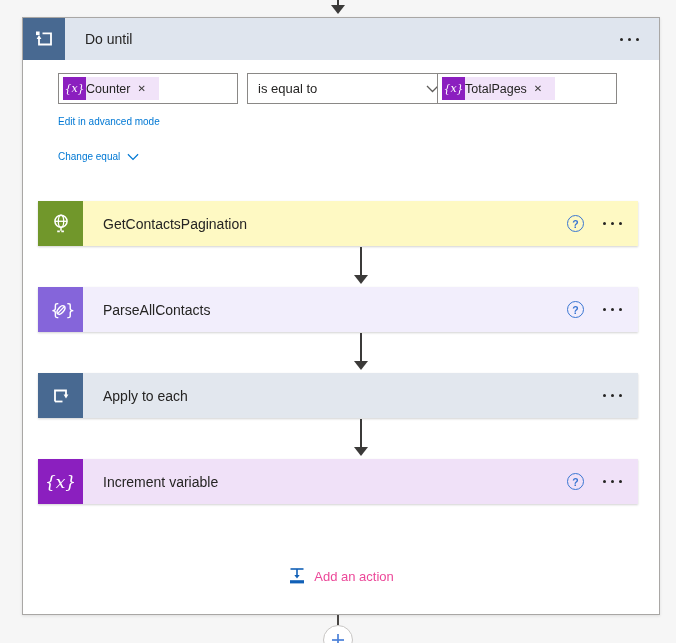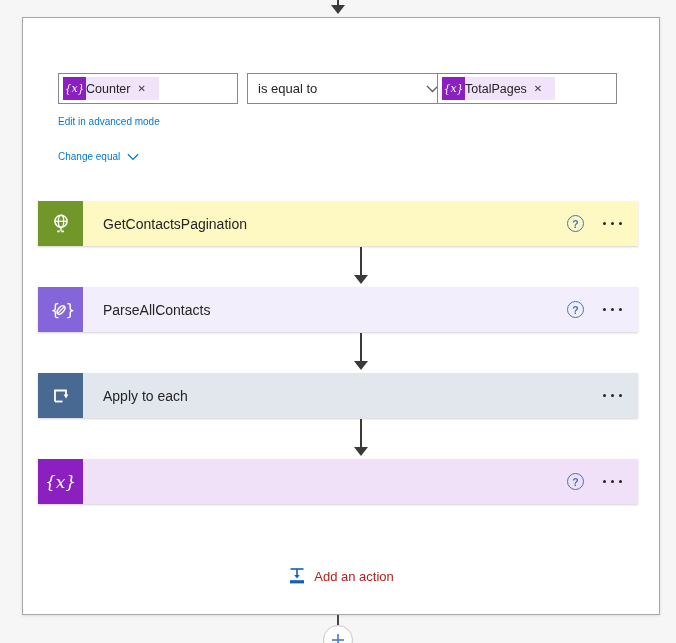--- a/index.html
+++ b/index.html
@@ -58,39 +58,56 @@
   .help { width:17px; height:17px; border:1.4px solid #3a76d2; border-radius:50%;
           color:#3a76d2; font-size:10.5px; font-weight:bold; display:flex;
           align-items:center; justify-content:center; cursor:pointer; background:transparent; }
 
   .conn { position:absolute; left:327px; width:22px; height:38px; }
   .conn-a { top:229px; } .conn-b { top:315px; } .conn-c { top:401px; }
   .top-arrow { position:absolute; left:327px; top:0; width:22px; height:15px; }
 
   .add-row { position:absolute; left:0; top:549px; width:636px; display:flex;
              align-items:center; justify-content:center; gap:8px; cursor:pointer; }
-  .add-label { font-size:13px; color:#b91c1c; }
+  .add-label { font-size:13px; color:#ec4899; }
 
   .stub { position:absolute; left:337px; top:615px; width:2px; height:10px; background:#484644; }
   .plus-btn { position:absolute; left:323px; top:625px; width:30px; height:30px;
               border-radius:50%; background:#fff; border:1px solid #c8c6c4;
               display:flex; align-items:center; justify-content:center; cursor:pointer; }
 </style>
 </head>
 <body>
 
 <div class="canvas">
 
   <svg class="top-arrow" viewBox="0 0 22 15">
     <line x1="11" y1="0" x2="11" y2="7" stroke="#3b3a39" stroke-width="2"></line>
     <polygon points="4,5 18,5 11,14" fill="#3b3a39"></polygon>
   </svg>
 
   <div class="scope">
 
+    <div class="scope-header">
+      <div class="scope-icon">
+        <svg width="24" height="24" viewBox="0 0 24 24">
+          <rect x="4" y="4.5" width="3.6" height="3.6" fill="#fff"></rect>
+          <path d="M10.5 6.3 H19 V17.5 H7 V11.5" fill="none" stroke="#fff" stroke-width="1.8"></path>
+          <polygon points="4.6,12 9.4,12 7,8" fill="#fff"></polygon>
+        </svg>
+      </div>
+      <span class="scope-title">Do until</span>
+      <span class="menu-btn">
+        <span class="dots">
+            <i></i>
+            <i></i>
+            <i></i>
+          </span>
+      </span>
+    </div>
 
     <div class="cond-box cond-left">
       <span class="pill">
         <span class="vicon">{x}</span>
         <span class="tlabel">Counter</span>
         <span class="x">✕</span>
       </span>
     </div>
 
     <div class="cond-box cond-op">
@@ -197,20 +214,21 @@
 
     <svg class="conn conn-c" viewBox="0 0 22 38">
       <line x1="11" y1="0" x2="11" y2="29" stroke="#3b3a39" stroke-width="2"></line>
       <polygon points="4,28 18,28 11,37" fill="#3b3a39"></polygon>
     </svg>
 
     <div class="card card4">
       <div class="card-icon ci4">
         <span class="var-glyph">{x}</span>
       </div>
+      <span class="card-label">Increment variable</span>
       <span class="card-right">
         <span class="help">
             <span>?</span>
           </span>
         <span class="menu-btn" style="margin:0">
           <span class="dots">
               <i></i>
               <i></i>
               <i></i>
             </span>

